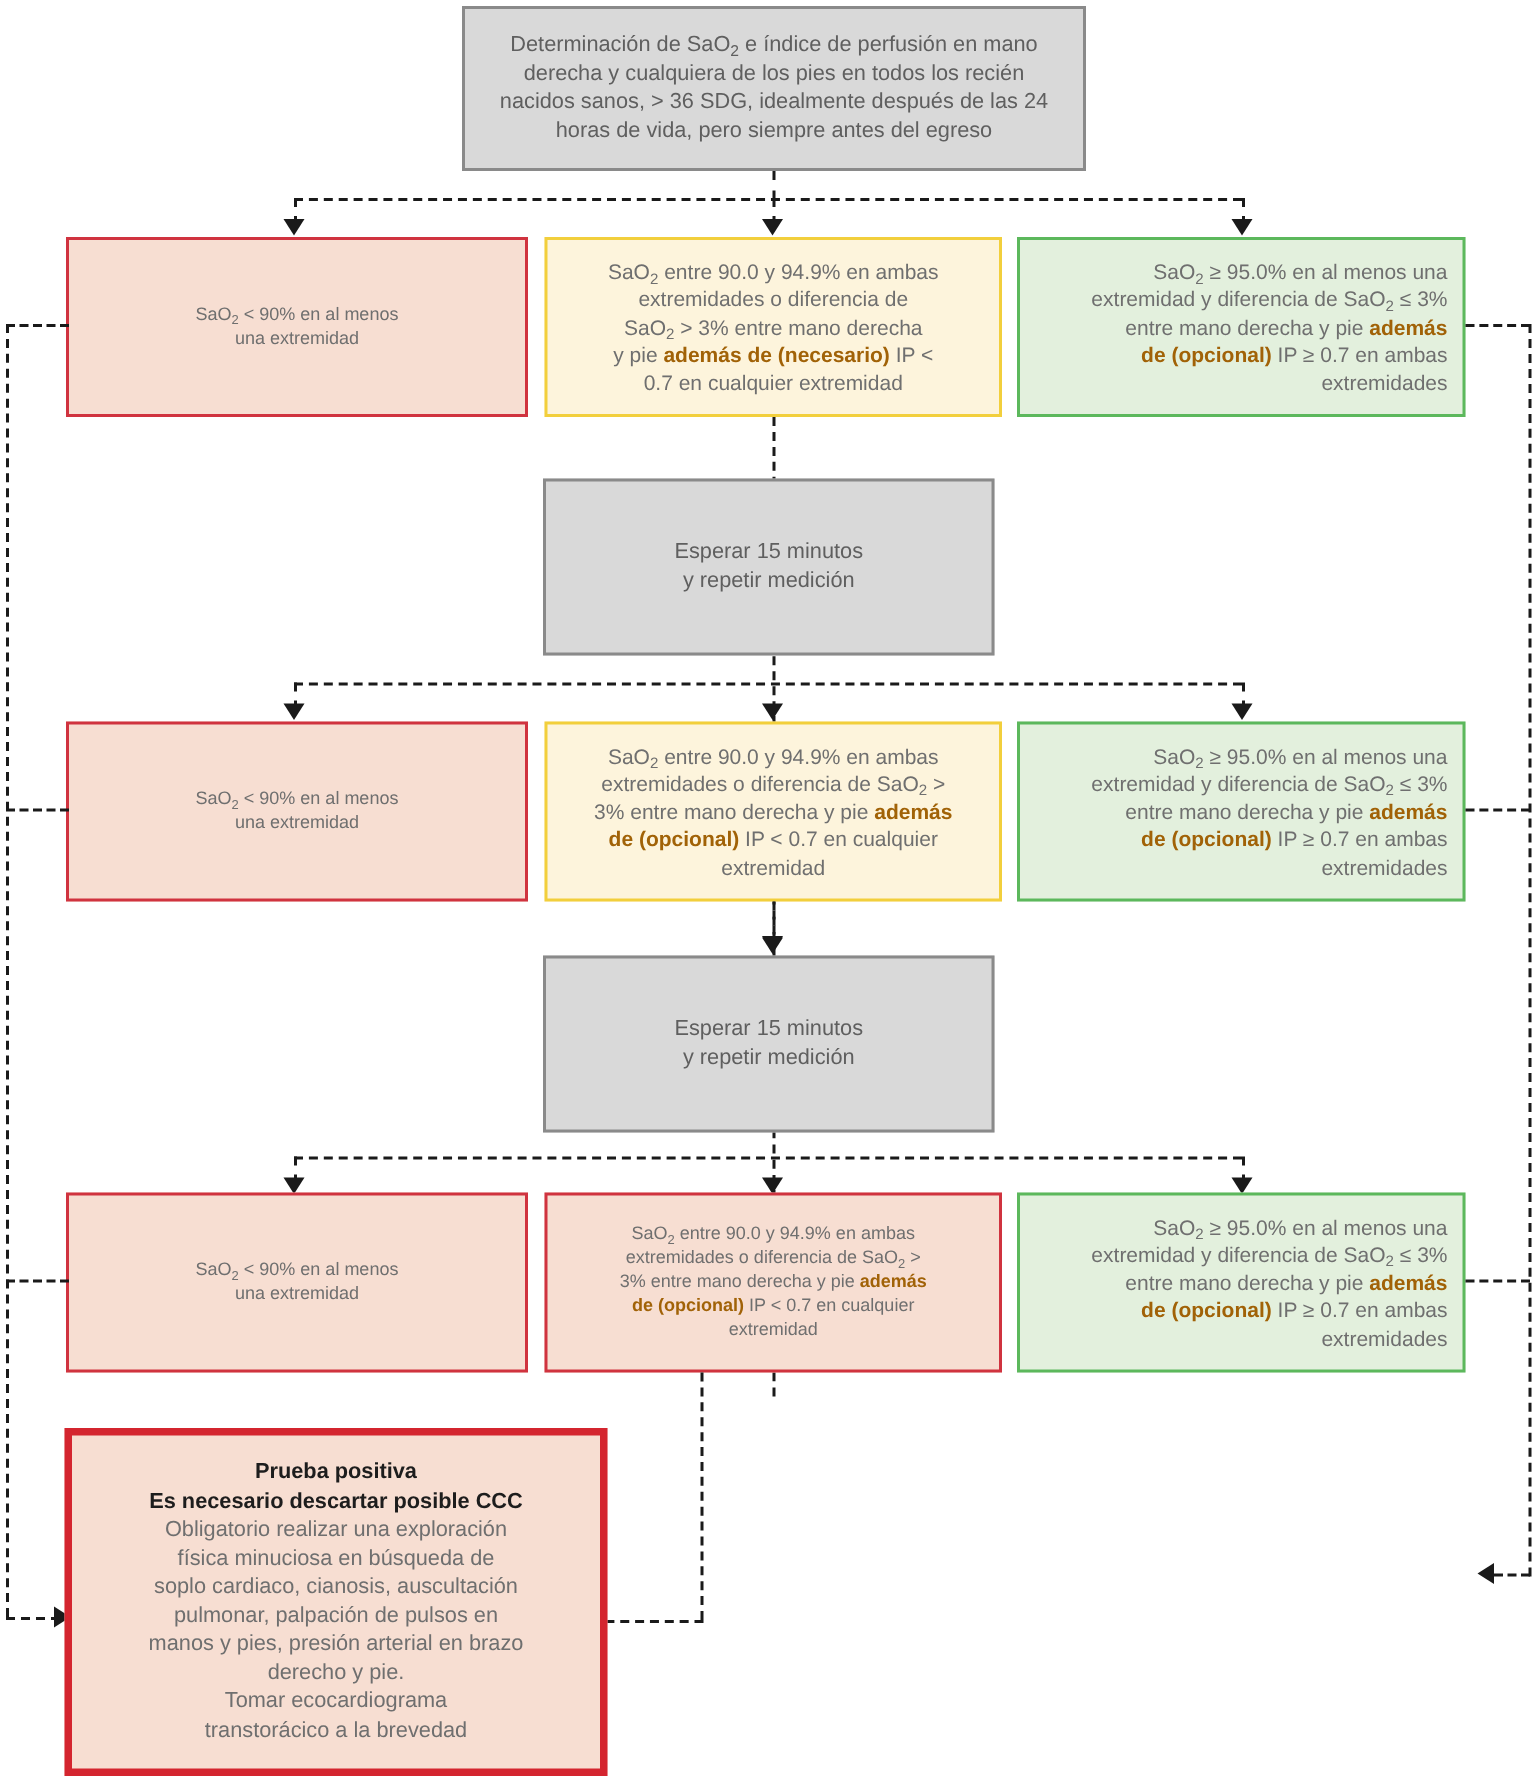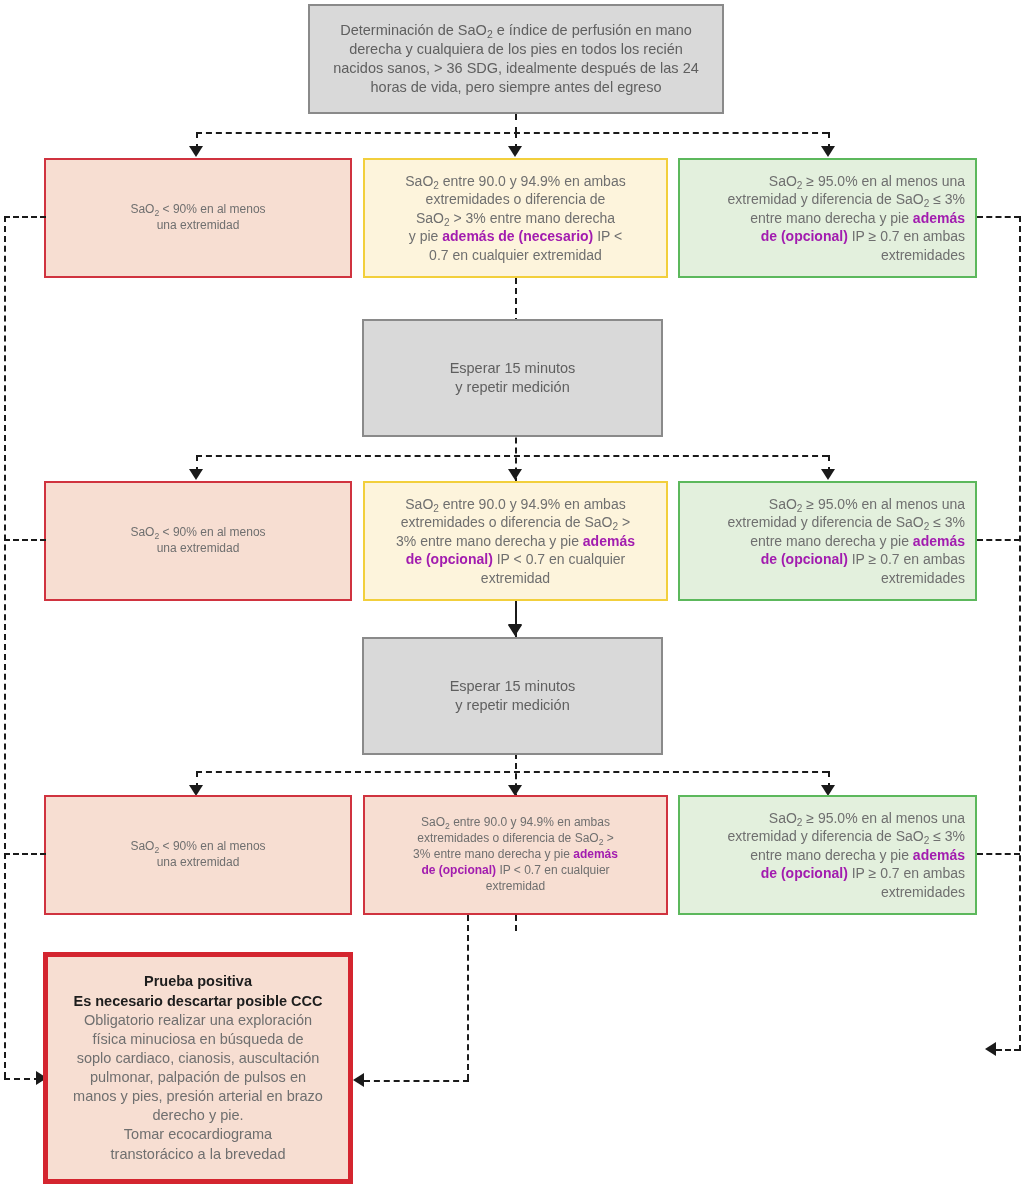--- a/index.html
+++ b/index.html
@@ -9,21 +9,21 @@
   .box{position:absolute;box-sizing:border-box;display:flex;align-items:center;justify-content:center;text-align:center;line-height:1.32;}
   .box .txt{padding:4px 10px;width:100%;}
 
   .b-gray{background:#d9d9d9;border:2px solid #8a8a8a;color:#5f5f5f;font-size:14.5px;}
   .b-red{background:#f7ded2;border:2px solid #d0333f;color:#6f6f6f;font-size:12px;}
   .b-yellow{background:#fdf4dc;border:2px solid #f2cf3c;color:#6f6f6f;font-size:14px;}
   .b-green{background:#e3f0dd;border:2px solid #5cb85c;color:#6f6f6f;font-size:14px;text-align:right;}
   .b-red-strong{background:#f7ded2;border:5px solid #d4252f;color:#6f6f6f;font-size:14.5px;}
   .b-green-strong{background:#e3f0dd;border:5px solid #27a327;color:#1d1d1d;font-size:15px;}
 
-  .box b{color:#a21caf;font-weight:bold;}
+  .box b{color:#a16207;font-weight:bold;}
   .hdr{color:#1d1d1d;font-weight:bold;}
   sub{font-size:0.72em;vertical-align:baseline;position:relative;top:0.28em;}
 
   
   .hline{position:absolute;height:0;border-top:2.5px dashed #1a1a1a;}
   .vline{position:absolute;width:0;border-left:2.5px dashed #1a1a1a;}
   .hline.thin{border-top-width:2px;}
   .vline.thin{border-left-width:2px;}
 
   .arrow-d{position:absolute;width:0;height:0;border-left:7px solid transparent;border-right:7px solid transparent;border-top:11px solid #1a1a1a;}
@@ -175,21 +175,21 @@
   <div class="hline thin" style="left:977px;top:539px;width:43px;"></div>
   <div class="hline thin" style="left:977px;top:853px;width:43px;"></div>
   <div class="vline" style="left:1019px;top:216px;height:835px;"></div>
   <div class="hline thin" style="left:996px;top:1049px;width:24px;"></div>
   <div class="arrow-l" style="left:985px;top:1042px;"></div>
 
   <div class="vline thin" style="left:467px;top:915px;height:165px;"></div>
   <div class="hline thin" style="left:364px;top:1080px;width:105px;"></div>
   <div class="arrow-l" style="left:353px;top:1073px;"></div>
 
-  <div class="box b-red-strong" style="left:43px;top:952px;width:310px;height:232px;">
+  <div class="box b-red-strong" style="left:43px;top:952px;width:362px;height:232px;">
     <div class="txt">
       <span class="hdr">Prueba positiva<br>Es necesario descartar posible CCC</span><br>
       Obligatorio realizar una exploración<br>
       física minuciosa en búsqueda de<br>
       soplo cardiaco, cianosis, auscultación<br>
       pulmonar, palpación de pulsos en<br>
       manos y pies, presión arterial en brazo<br>
       derecho y pie.<br>
       Tomar ecocardiograma<br>
       transtorácico a la brevedad

